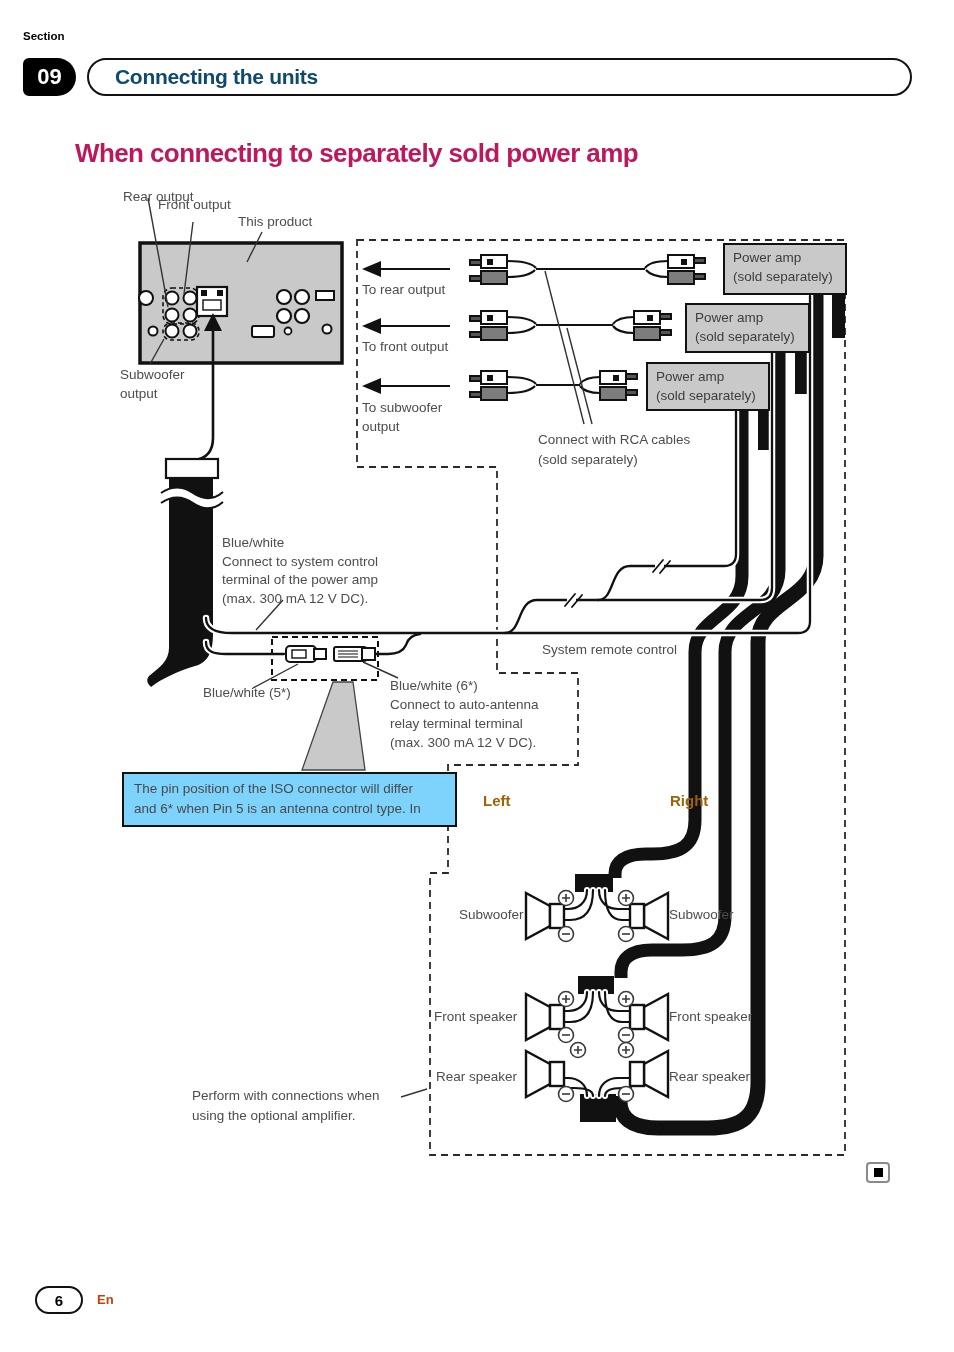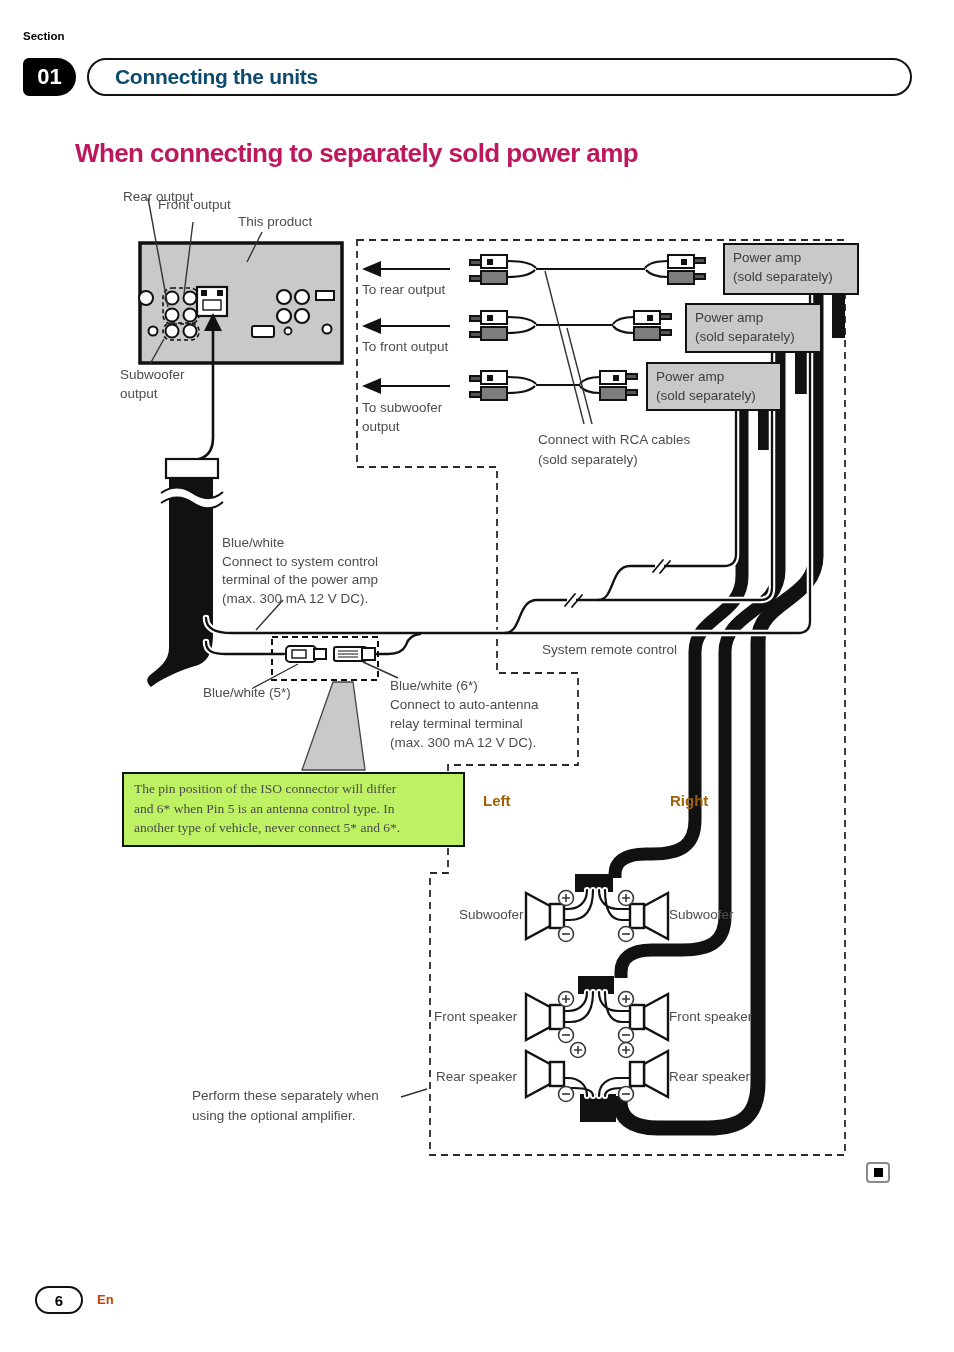--- a/index.html
+++ b/index.html
@@ -9,41 +9,41 @@
   .dlabel{position:absolute;font-size:13.5px;line-height:18.5px;color:#4d4d4d;white-space:nowrap;}
   .bold-black{font-weight:bold;color:#a16207;font-size:15px;}
   .section-label{position:absolute;left:23px;top:30px;font-size:11.5px;font-weight:bold;color:#000;}
   .section-badge{position:absolute;left:23px;top:58px;width:53px;height:38px;background:#000;
         border-radius:6px 19px 19px 6px;color:#fff;font-size:22px;font-weight:bold;
         display:flex;align-items:center;justify-content:center;}
   .chapter-pill{position:absolute;left:87px;top:58px;width:795px;height:34px;border:2px solid #111;
         border-radius:19px;display:flex;align-items:center;padding-left:26px;}
   .chapter-pill span{font-size:21px;font-weight:bold;color:#0c4a6e;letter-spacing:-0.3px;}
   .page-title{position:absolute;left:75px;top:138px;font-size:26px;font-weight:bold;color:#be185d;letter-spacing:-0.6px;}
-  .amp-box{position:absolute;background:#c9c9c9;border:2.5px solid #111;padding:3px 12px 0 8px;}
+  .amp-box{position:absolute;background:#c9c9c9;border:2.5px solid #111;padding:3px 0 0 8px;}
   .amp-box div{font-size:13.5px;line-height:19px;color:#3d3d3d;white-space:nowrap;}
-  .iso-note{position:absolute;left:122px;top:772px;width:311px;background:#bef264;border:2px solid #111;
-        padding:5px 18px 7px 10px;font-family:Liberation Serif, serif;}
+  .iso-note{position:absolute;left:122px;top:772px;width:311px;background:#7dd3fc;border:2px solid #111;
+        padding:5px 10px 7px 10px;}
   .iso-note div{font-size:13.5px;line-height:19.5px;color:#4a4a4a;white-space:nowrap;}
   .footer-pill{position:absolute;left:35px;top:1286px;width:44px;height:24px;border:2px solid #111;
         border-radius:14px;display:flex;align-items:center;justify-content:center;
         font-size:15px;font-weight:bold;color:#000;}
   .en-label{position:absolute;left:97px;top:1292px;font-size:13px;font-weight:bold;color:#c2410c;}
   .end-icon{position:absolute;left:866px;top:1162px;width:20px;height:17px;border:2px solid #8a8a8a;
         border-radius:4px;display:flex;align-items:center;justify-content:center;}
   .end-icon i{display:block;width:9px;height:9px;background:#000;}
   svg.art{position:absolute;left:0;top:0;}
 </style>
 </head>
 <body>
 
 <div class="page">
 
   <div class="section-label">Section</div>
-  <div class="section-badge">01</div>
+  <div class="section-badge">09</div>
   <div class="chapter-pill">
     <span>Connecting the units</span>
   </div>
   <div class="page-title">When connecting to separately sold power amp</div>
 
   <svg class="art" width="954" height="1352" viewBox="0 0 954 1352">
     <defs>
       <g id="term-plus">
         <circle r="7.5" fill="#fff" stroke="#3a3a3a" stroke-width="1.6"></circle>
         <path d="M -4,0 H 4 M 0,-4 V 4" stroke="#3a3a3a" stroke-width="1.6" fill="none"></path>
@@ -304,35 +304,34 @@
   <div class="dlabel" style="left:390px;top:676px;line-height:19px;">
     <div>Blue/white (6*)</div>
     <div>Connect to auto-antenna</div>
     <div>relay terminal terminal</div>
     <div>(max. 300 mA 12 V DC).</div>
   </div>
 
   <div class="iso-note">
     <div>The pin position of the ISO connector will differ</div>
     <div>and 6* when Pin 5 is an antenna control type. In</div>
-    <div>another type of vehicle, never connect 5* and 6*.</div>
   </div>
 
   <div class="abs bold-black" style="left:483px;top:792px;">Left</div>
   <div class="abs bold-black" style="left:670px;top:792px;">Right</div>
 
   <div class="dlabel" style="left:459px;top:906px;">Subwoofer</div>
   <div class="dlabel" style="left:669px;top:906px;">Subwoofer</div>
   <div class="dlabel" style="left:434px;top:1008px;">Front speaker</div>
   <div class="dlabel" style="left:669px;top:1008px;">Front speaker</div>
   <div class="dlabel" style="left:436px;top:1068px;">Rear speaker</div>
   <div class="dlabel" style="left:669px;top:1068px;">Rear speaker</div>
 
   <div class="dlabel" style="left:192px;top:1086px;line-height:20px;">
-    <div>Perform these separately when</div>
+    <div>Perform with connections when</div>
     <div>using the optional amplifier.</div>
   </div>
 
   <div class="end-icon">
       <i></i>
     </div>
 
   <div class="footer-pill">6</div>
   <div class="en-label">En</div>
 

